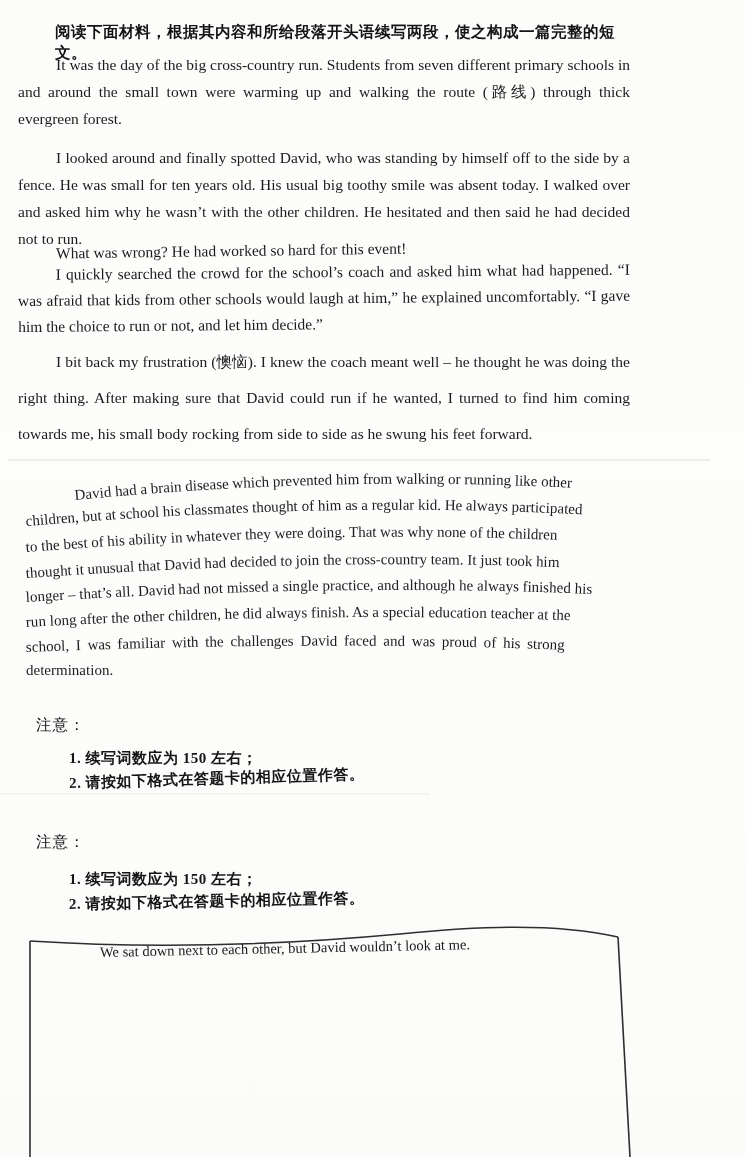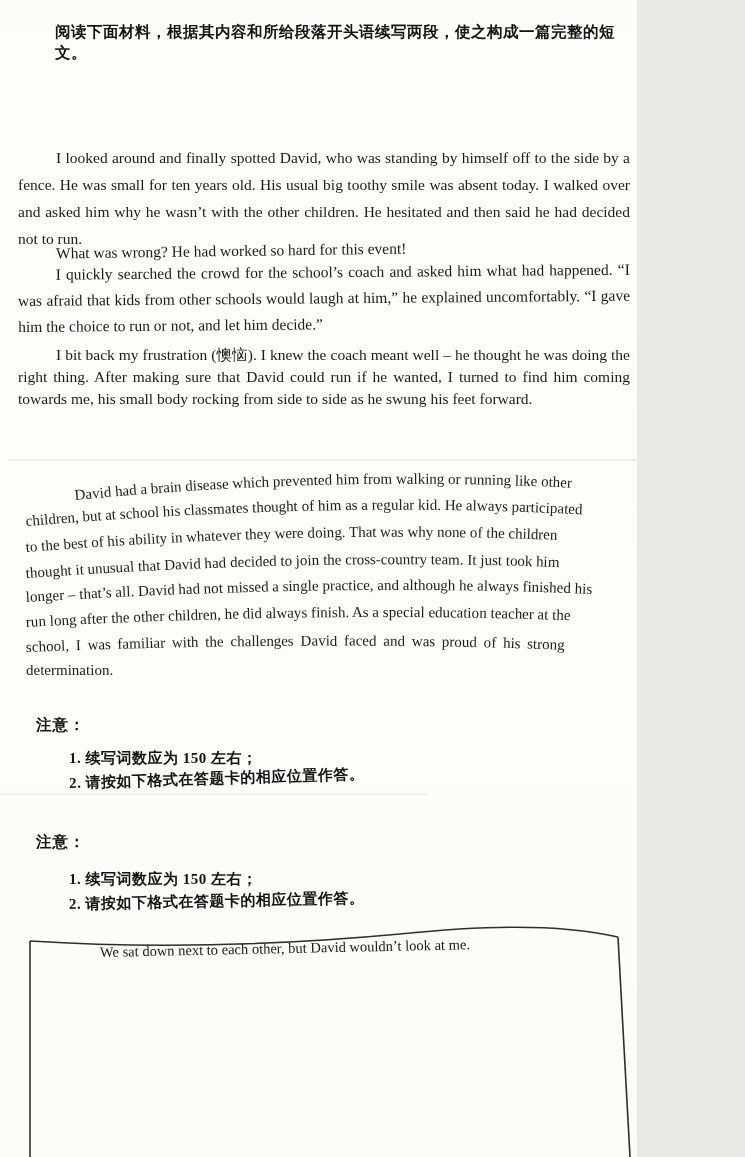--- a/index.html
+++ b/index.html
@@ -1,18 +1,18 @@
 <!DOCTYPE html>
 <html><head>
 <meta charset="utf-8">
 <style>
   html,body{margin:0;padding:0;background:#e9e9e7;}
   .page{
     position:relative;
-    width:637px;height:1157px;
+    width:745px;height:1157px;
     background:#fdfdfc;
     background-image:linear-gradient(180deg,#fcfcfa 0%,#fdfdfc 40%,#fbfbf9 100%);
     overflow:hidden;
     font-family:"Liberation Serif","DejaVu Serif",serif;
     color:#1c1c1c;
   }
   .cn{font-family:"Liberation Serif","DejaVu Serif",serif;}
   .instruction{
     position:absolute;left:55px;top:22px;width:580px;
     font-size:15.5px;font-weight:600;letter-spacing:0.5px;color:#141414;
@@ -20,56 +20,57 @@
   .para{
     position:absolute;left:18px;width:612px;
     font-size:15.5px;line-height:27px;
     text-align:justify;text-justify:inter-word;
     text-indent:38px;color:#1b1b1b;
   }
   .p1{top:51px;}
   .p2{top:144px;}
   .p3{top:240px;text-align:left;transform:rotate(-0.8deg);transform-origin:left center;}
   .p4{top:262px;line-height:26px;transform:rotate(-0.5deg);transform-origin:left center;}
-  .p5{top:344px;line-height:22px;}
+  .p5{top:344px;line-height:36px;}
   .divider{
     position:absolute;left:8px;top:459px;width:702px;height:2px;
     background:#ededE9;background:#ededE9;
   }
   .smudge{
     position:absolute;left:0px;top:793px;width:430px;height:2px;
     background:#f2f2ee;
   }
   .part2svg{position:absolute;left:0;top:467px;width:745px;height:230px;}
   .part2svg text{
     font-family:"Liberation Serif","DejaVu Serif",serif;
     font-size:15px;fill:#1d1d1d;
   }
   .notice{position:absolute;left:36px;width:560px;color:#151515;}
   .notice1{top:715px;}
   .notice2{top:832px;}
-  .notice-title{font-size:15.5px;font-weight:700;letter-spacing:1px;}
+  .notice-title{font-size:15.5px;font-weight:400;letter-spacing:1px;}
   .notice-items{margin-top:10px;margin-left:33px;}
   .notice2 .notice-items{margin-top:14px;}
   .notice-item{font-size:15px;font-weight:600;line-height:25px;letter-spacing:0.5px;}
   .notice-item.tilt1{transform:rotate(-1.8deg);transform-origin:left center;}
   .notice-item.tilt2{transform:rotate(-1.2deg);transform-origin:left center;}
   .boxsvg{position:absolute;left:0;top:918px;width:745px;height:239px;}
   .boxsvg path{stroke:#2e2e2e;stroke-width:1.6;fill:none;}
   .prompt{position:absolute;font-size:14.5px;color:#1b1b1b;white-space:nowrap;}
   .prompt1{left:100px;top:944px;transform:rotate(-1.2deg);transform-origin:left center;}
   .prompt2{left:93px;top:1100px;}
 </style>
 </head>
 <body>
 
 <div class="page">
 
   <div class="instruction cn">阅读下面材料，根据其内容和所给段落开头语续写两段，使之构成一篇完整的短文。</div>
 
+  <div class="para p1">It was the day of the big cross-country run. Students from seven different primary schools in and around the small town were warming up and walking the route (路线) through thick evergreen forest.</div>
   <div class="para p2">I looked around and finally spotted David, who was standing by himself off to the side by a fence. He was small for ten years old. His usual big toothy smile was absent today. I walked over and asked him why he wasn’t with the other children. He hesitated and then said he had decided not to run.</div>
   <div class="para p3">What was wrong? He had worked so hard for this event!</div>
   <div class="para p4">I quickly searched the crowd for the school’s coach and asked him what had happened. “I was afraid that kids from other schools would laugh at him,” he explained uncomfortably. “I gave him the choice to run or not, and let him decide.”</div>
   <div class="para p5">I bit back my frustration (懊恼). I knew the coach meant well – he thought he was doing the right thing. After making sure that David could run if he wanted, I turned to find him coming towards me, his small body rocking from side to side as he swung his feet forward.</div>
 
   <div class="divider"></div>
 
   <svg class="part2svg" viewBox="0 0 745 230" aria-hidden="false">
     <defs>
       <path id="s2p1" d="M 75 33 Q 400 2 700 30"></path>

